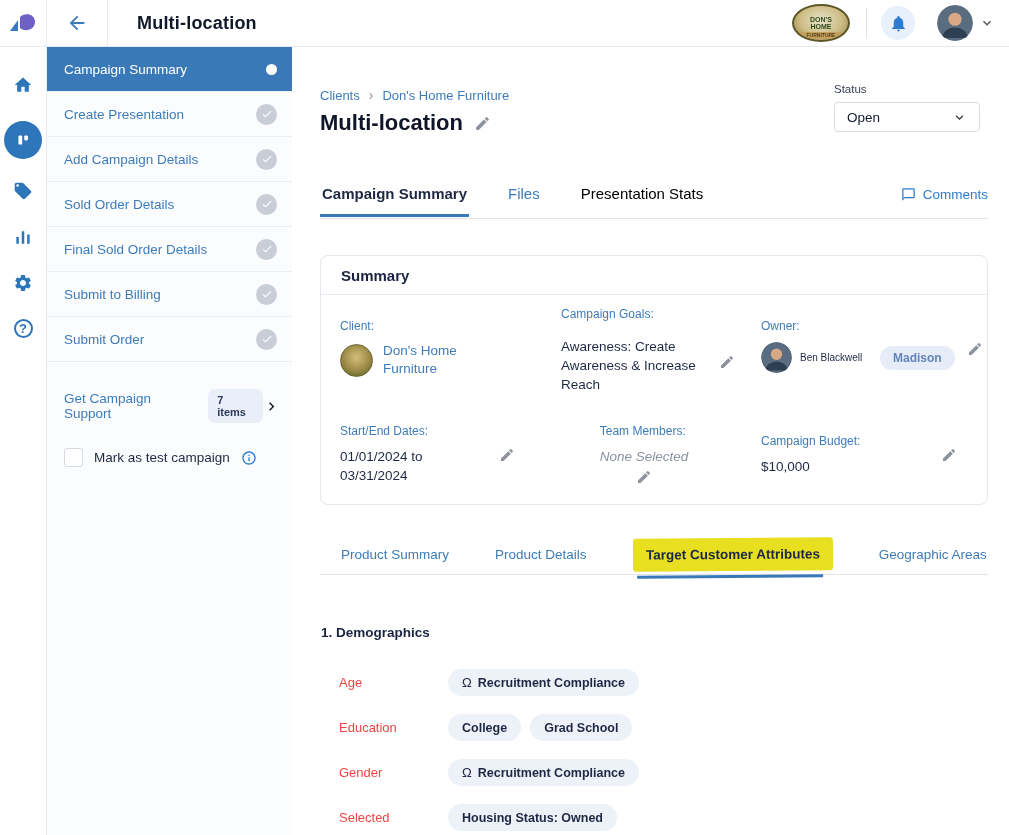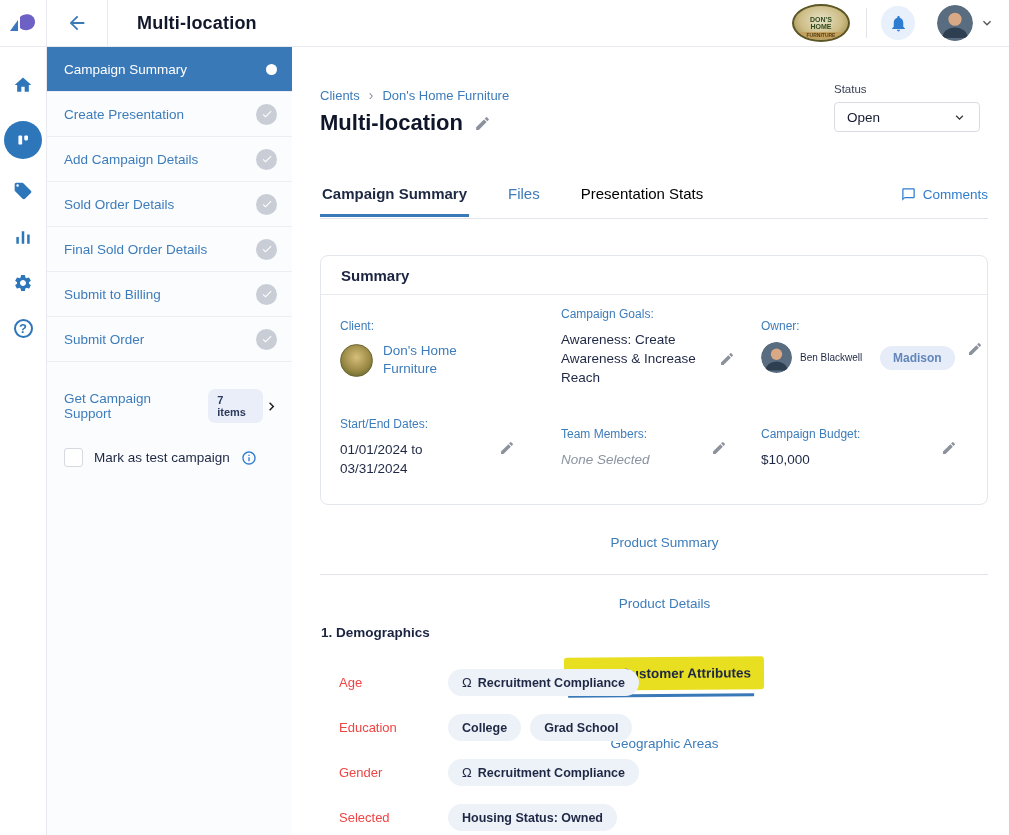--- a/index.html
+++ b/index.html
@@ -87,34 +87,34 @@
   .sum-grid { display:grid; grid-template-columns:221px 200px 1fr; }
   .sum-grid.r2 { margin-top:30px; }
   .f-label { font-size:12px; color:#3d7cba; margin-bottom:9px; }
   .f-val { font-size:13.5px; color:#1e2844; line-height:19px; }
   .cellrow { display:flex; align-items:center; }
   .client-avatar { width:33px; height:33px; border-radius:50%; flex:0 0 auto;
     background:radial-gradient(circle at 50% 40%, #d6bf7a 0%, #9b8a46 55%, #4e5a23 100%);
     border:1px solid #6b6330; margin-right:10px; }
   .client-name { color:#3d7cba; font-size:13.5px; line-height:18px; width:120px; cursor:pointer; }
   .goals-cell .wrap { display:flex; align-items:center; gap:12px; }
-  .goals-text { width:146px; }
+  .goals-text { width:146px;margin-top:7px; }
   .pencil { cursor:pointer; flex:0 0 auto; }
   .owner-avatar { width:31px; height:31px; border-radius:50%; overflow:hidden; margin-right:8px; flex:0 0 auto; }
   .owner-name { width:72px; font-size:10px; color:#1e2844; line-height:18px; }
   .badge-office { background:#e6ecf8; color:#6286b9; font-size:12px; padding:5px 13px;
     border-radius:13px; margin:0 12px 0 8px; white-space:nowrap;font-weight:bold; }
   .dates-text { width:120px; }
   .team-val { font-style:italic; color:#8b93a2; }
   .cell-split { display:flex; align-items:center; justify-content:space-between; }
-  .pr40 { padding-right:46px; } .pr30 { padding-right:34px; } .pr16 { padding-right:14px; }
+  .pr40 { padding-right:46px; } .pr30 { padding-right:34px;flex-direction:column; } .pr16 { padding-right:14px; }
 
   
   .subtabs { position:absolute; left:28px; right:21px; top:488px; height:40px;
-    border-bottom:1px solid #e1e4ea; display:flex; align-items:center; gap:46px; padding-left:21px;flex-direction:column; }
+    border-bottom:1px solid #e1e4ea; display:flex; align-items:center; gap:46px; padding-left:21px; }
   .subtab { font-size:13.5px; color:#3d7cba; cursor:pointer; }
   .subtab.active { position:relative; color:#1c2745; font-weight:700;
     background:#e8df20; padding:9px 13px; border-radius:3px; transform:rotate(-.4deg); }
   .subtab.active::after { content:""; position:absolute; left:4px; right:10px; bottom:-7px;
     height:3px; background:#3a79b8; }
   .edit-row { position:absolute; right:14px; top:541px; }
   .marker-link { background:#e8df20; color:#4e7d14; font-size:13px; font-weight:700;
     padding:9px 13px 10px 13px; border-radius:3px; transform:rotate(.3deg); display:inline-block; cursor:pointer; }
 
   

